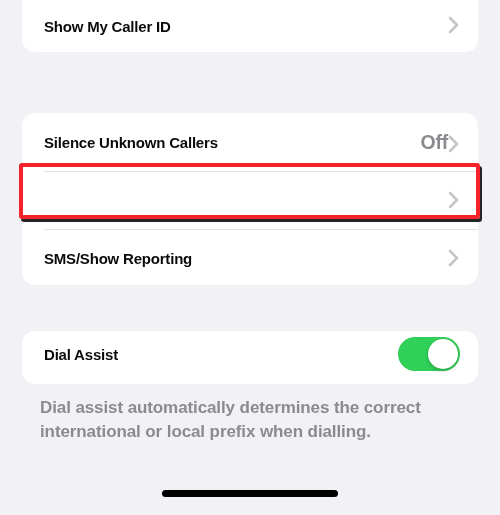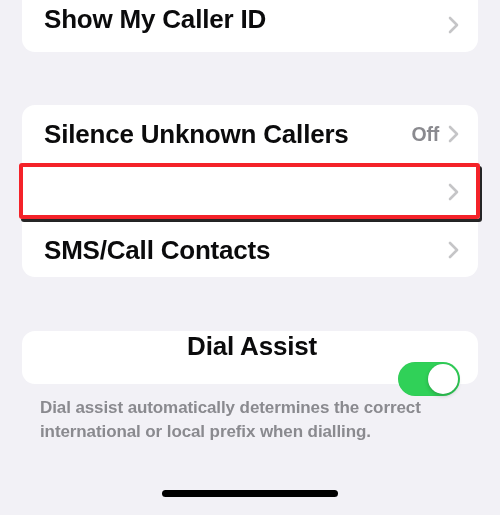--- a/index.html
+++ b/index.html
@@ -35,54 +35,54 @@
 
   
   .card-caller {
     top: -40px;
     height: 92px;
     border-top-left-radius: 0;
     border-top-right-radius: 0;
   }
 
   .card-callblock {
-    top: 105px;
+    top: 113px;
     height: 172px;
   }
 
   .card-dial {
     top: 331px;
     height: 53px;
   }
 
   
   .row {
     position: relative;
     height: 58px;
     display: flex;
     align-items: center;
     padding: 0 18px 0 22px;
     box-sizing: border-box;
   }
   .card-caller .row { height: 92px; align-items: flex-end; padding-bottom: 17px; }
-  .card-dial .row { height: 46px; flex-direction: column; }
+  .card-dial .row { height: 46px; }
 
   .row-label {
-    font-size: 26px;
+    font-size: 15px;
     font-weight: bold;
     color: #0b0b0c;
     letter-spacing: -0.2px;
     white-space: nowrap;
   }
 
   .row-right {
     margin-left: auto;
     display: flex;
-    align-items: center;
-    gap: 9px;
+    align-items: flex-end;
+    gap: 0;
   }
 
   .row-value {
     font-size: 19.5px;
     font-weight: bold;
     color: #8a8a8f;
     letter-spacing: -0.2px;
   }
 
   
@@ -206,21 +206,21 @@
           <svg width="12" height="20" viewBox="0 0 12 20" fill="none" xmlns="http://www.w3.org/2000/svg">
             <path d="M2 3 L9 10 L2 17" stroke="#c5c5c7" stroke-width="2.6" stroke-linecap="round" stroke-linejoin="round"></path>
           </svg>
         </span>
       </span>
     </div>
 
     <div class="sep" style="top:116px;"></div>
 
     <div class="row">
-      <span class="row-label">SMS/Call Contacts</span>
+      <span class="row-label">SMS/Show Reporting</span>
       <span class="row-right">
         <span class="chevron">
           <svg width="12" height="20" viewBox="0 0 12 20" fill="none" xmlns="http://www.w3.org/2000/svg">
             <path d="M2 3 L9 10 L2 17" stroke="#c5c5c7" stroke-width="2.6" stroke-linecap="round" stroke-linejoin="round"></path>
           </svg>
         </span>
       </span>
     </div>
 
   </div>

